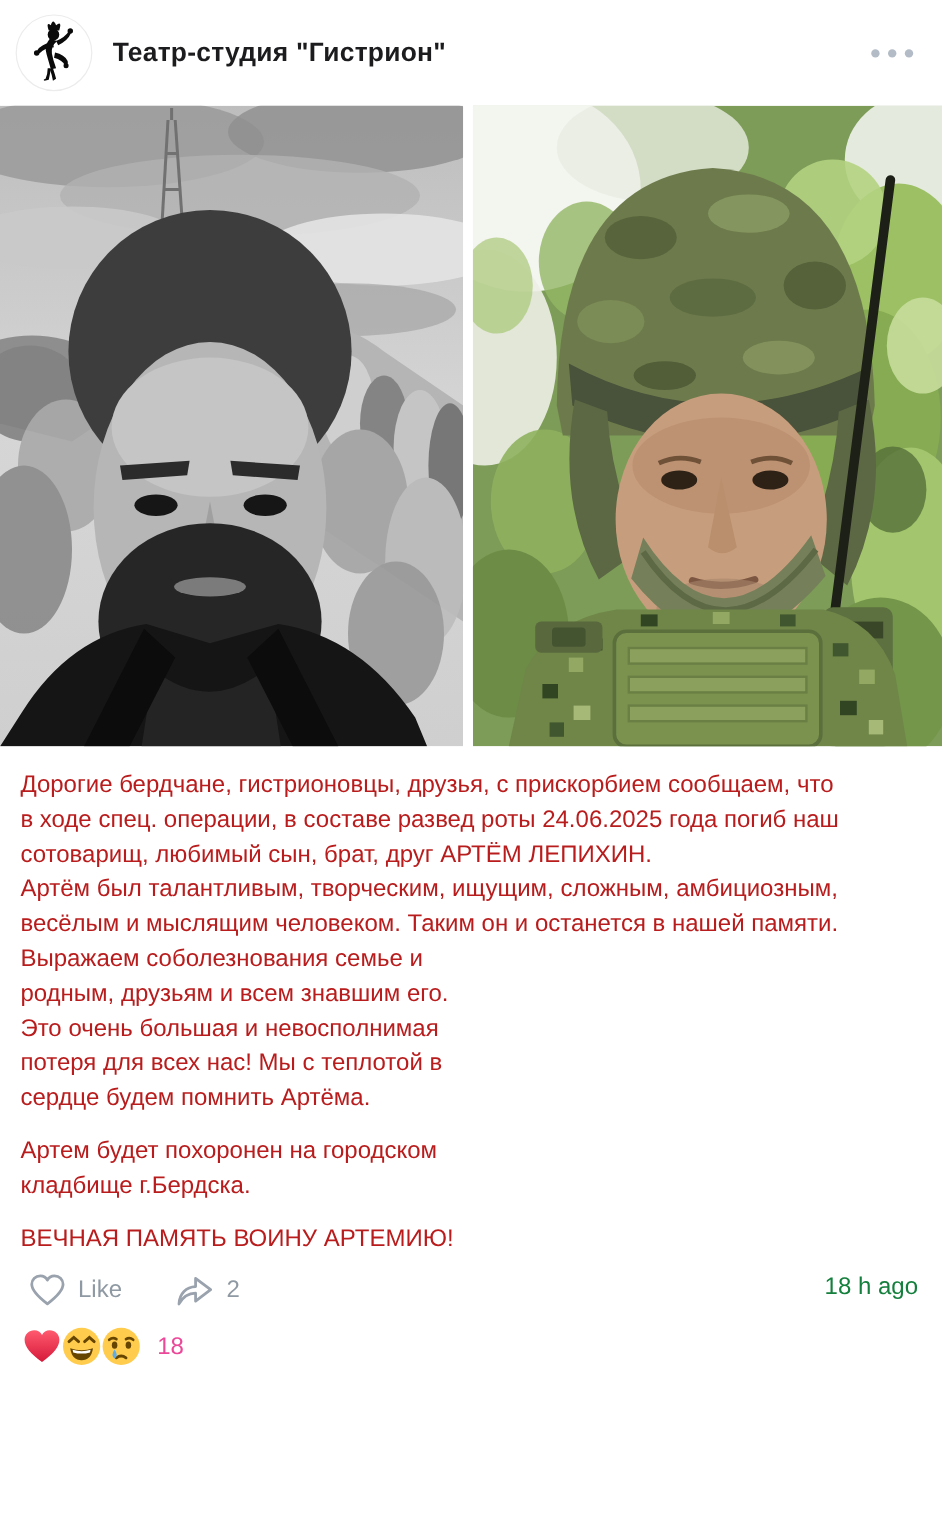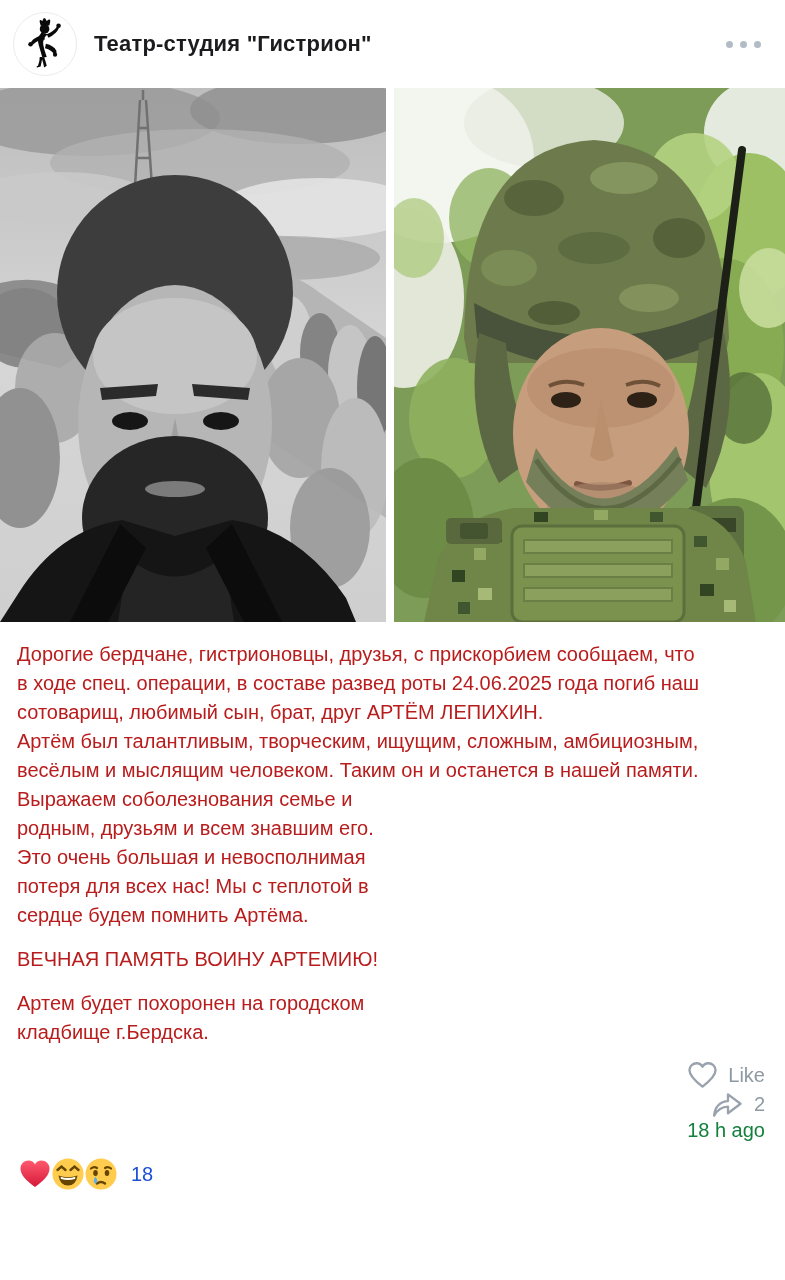--- a/index.html
+++ b/index.html
@@ -21,32 +21,32 @@
   .photo.left  { width:386px; }
   .photo.right { width:391px; }
   .photo svg { display:block; width:100%; height:100%; }
 
   
   .bodytext { padding:18px 17px 0 17px; }
   .bodytext p { font-size:20px; line-height:29px; color:#b91c1c; white-space:pre-line; margin-bottom:15px; }
   .bodytext p:last-child { margin-bottom:0; }
 
   
-  .actions { display:flex; align-items:flex-end; padding:14px 20px 0 24px; color:#8f99a3;flex-direction:column; }
+  .actions { display:flex; align-items:flex-start; padding:14px 20px 0 24px; color:#8f99a3; }
   .act { display:flex; align-items:center; gap:10px; cursor:pointer; }
   .act + .act { margin-left:44px; }
   .act .lbl { font-size:20px; font-weight:500; color:#8f99a3; }
   .act svg { display:block; }
   .time { margin-left:auto; font-size:20px; color:#15803d; }
 
   
   .reactions { display:flex; align-items:center; padding:14px 17px 0 17px; cursor:pointer; }
   .rx { width:36px; height:36px; display:block; }
   .rx + .rx { margin-left:-3px; }
-  .rxcount { margin-left:12px; font-size:20px; color:#1d4ed8; }
+  .rxcount { margin-left:12px; font-size:20px; color:#ec4899; }
 </style>
 </head>
 <body>
 
 <div class="page">
 
   <div class="header">
     <div class="avatar">
       <span>
         <svg width="56" height="56" viewBox="0 0 64 64" aria-hidden="true">
@@ -225,23 +225,23 @@
     <p>Дорогие бердчане, гистрионовцы, друзья, с прискорбием сообщаем, что
 в ходе спец. операции, в составе развед роты 24.06.2025 года погиб наш
 сотоварищ, любимый сын, брат, друг АРТЁМ ЛЕПИХИН.
 Артём был талантливым, творческим, ищущим, сложным, амбициозным,
 весёлым и мыслящим человеком. Таким он и останется в нашей памяти.
 Выражаем соболезнования семье и
 родным, друзьям и всем знавшим его.
 Это очень большая и невосполнимая
 потеря для всех нас! Мы с теплотой в
 сердце будем помнить Артёма.</p>
-    <p>ВЕЧНАЯ ПАМЯТЬ ВОИНУ АРТЕМИЮ!</p>
     <p>Артем будет похоронен на городском
 кладбище г.Бердска.</p>
+    <p>ВЕЧНАЯ ПАМЯТЬ ВОИНУ АРТЕМИЮ!</p>
   </div>
 
   <div class="actions">
     <div class="act">
       <span>
         <svg width="31" height="29" viewBox="0 0 32 30" aria-hidden="true">
           <path d="M16 26.5 C7.5 20 2.5 14.8 2.5 9.6 C2.5 5.4 5.8 2.3 9.9 2.3 C12.5 2.3 14.9 3.8 16 6 C17.1 3.8 19.5 2.3 22.1 2.3 C26.2 2.3 29.5 5.4 29.5 9.6 C29.5 14.8 24.5 20 16 26.5 Z" fill="none" stroke="#99a2ad" stroke-width="2.4" stroke-linejoin="round"></path>
         </svg>
       </span>
       <span class="lbl">Like</span>

